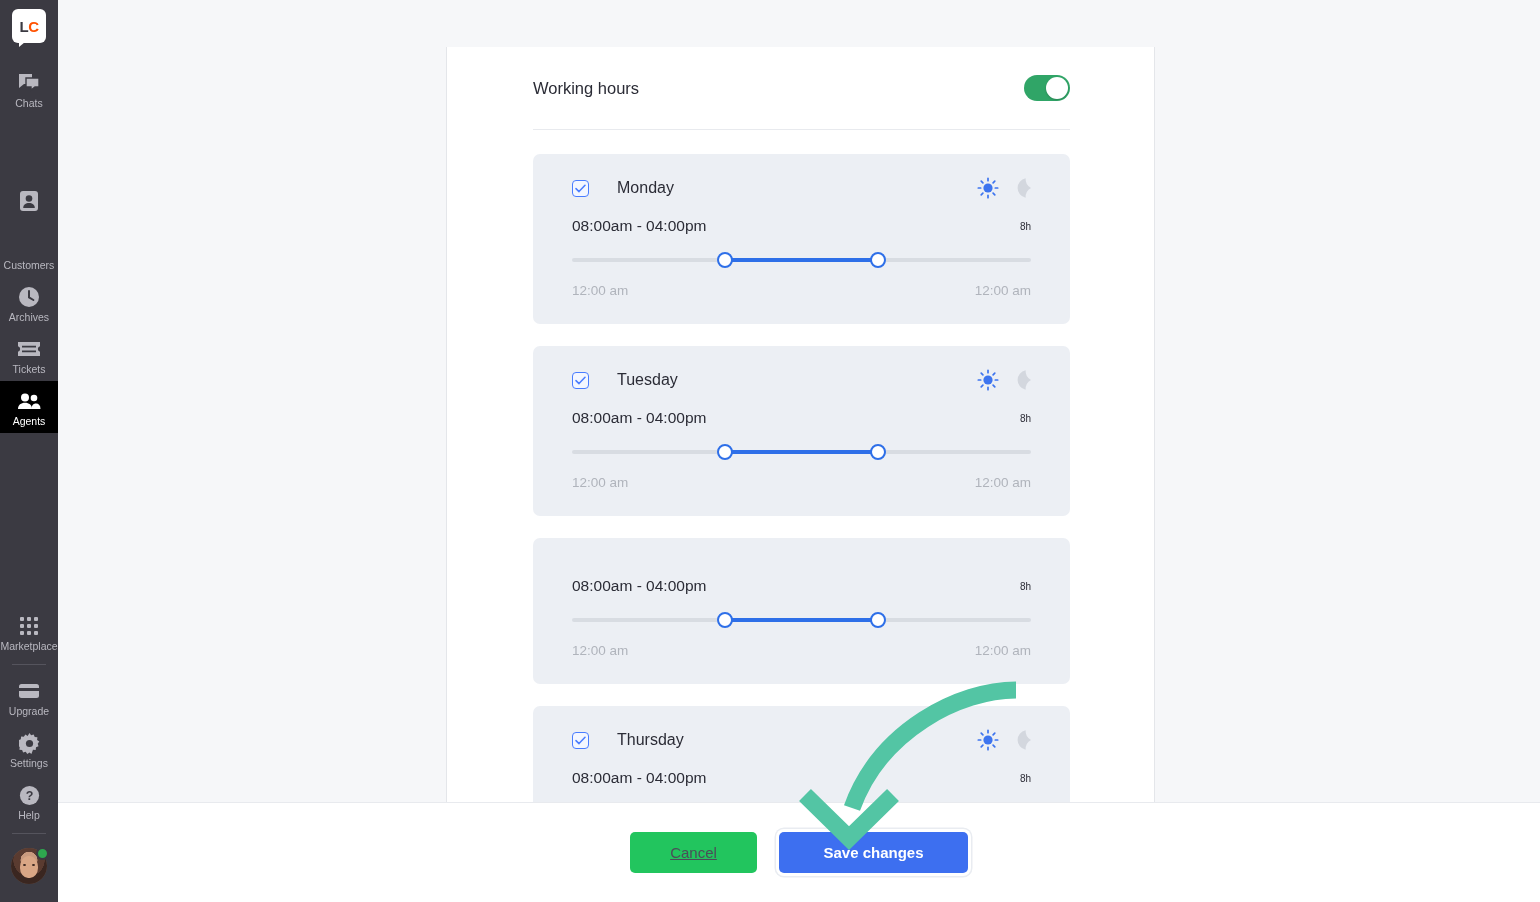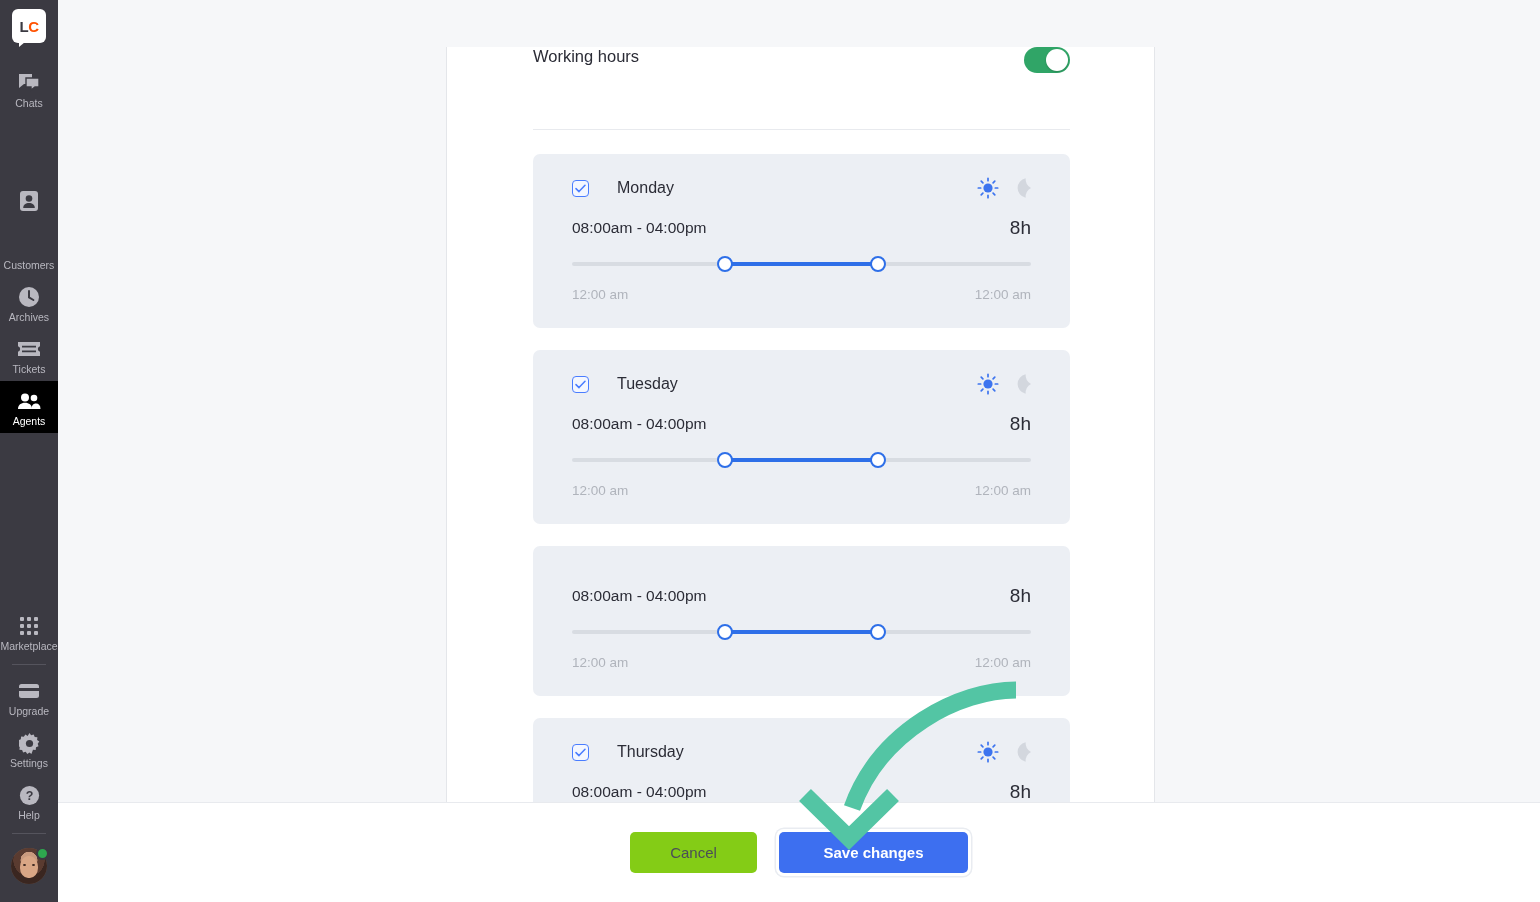--- a/index.html
+++ b/index.html
@@ -187,21 +187,21 @@
     border-right: 1px solid #e4e6ea;
     overflow: hidden;
   }
   .panel-inner {
     width: 709px;
     padding: 0 86px;
   }
 
   .section-head {
     display: flex;
-    align-items: flex-start;
+    align-items: center;
     justify-content: space-between;
     height: 83px;
     border-bottom: 1px solid #e8eaee;
   }
   .section-title {
     font-size: 16.5px;
     color: #2b2c36;
   }
 
   .toggle {
@@ -269,21 +269,21 @@
     display: flex;
     align-items: center;
     justify-content: space-between;
     margin-top: 17px;
   }
   .time-range {
     font-size: 15.5px;
     color: #2b2c36;
   }
   .duration {
-    font-size: 19px;
+    font-size: 10px;
     color: #2b2c36;
   }
 
   .slider {
     position: relative;
     height: 22px;
     margin-top: 14px;
     cursor: pointer;
   }
   .track {
@@ -343,22 +343,23 @@
   .btn {
     height: 41px;
     border-radius: 5px;
     border: none;
     font-size: 15px;
     font-family: "Liberation Sans", sans-serif;
     cursor: pointer;
   }
   .btn-cancel {
     width: 127px;
-    background: #84cc16;
+    background: #22c55e;
     color: #4b4d58;
+    text-decoration: underline;
   }
   .btn-save {
     width: 189px;
     background: #3d6ff0;
     color: #ffffff;
     font-weight: bold;
     box-shadow: 0 0 0 3px #ffffff, 0 0 0 4.5px #e9ecf1;
   }
 
   

